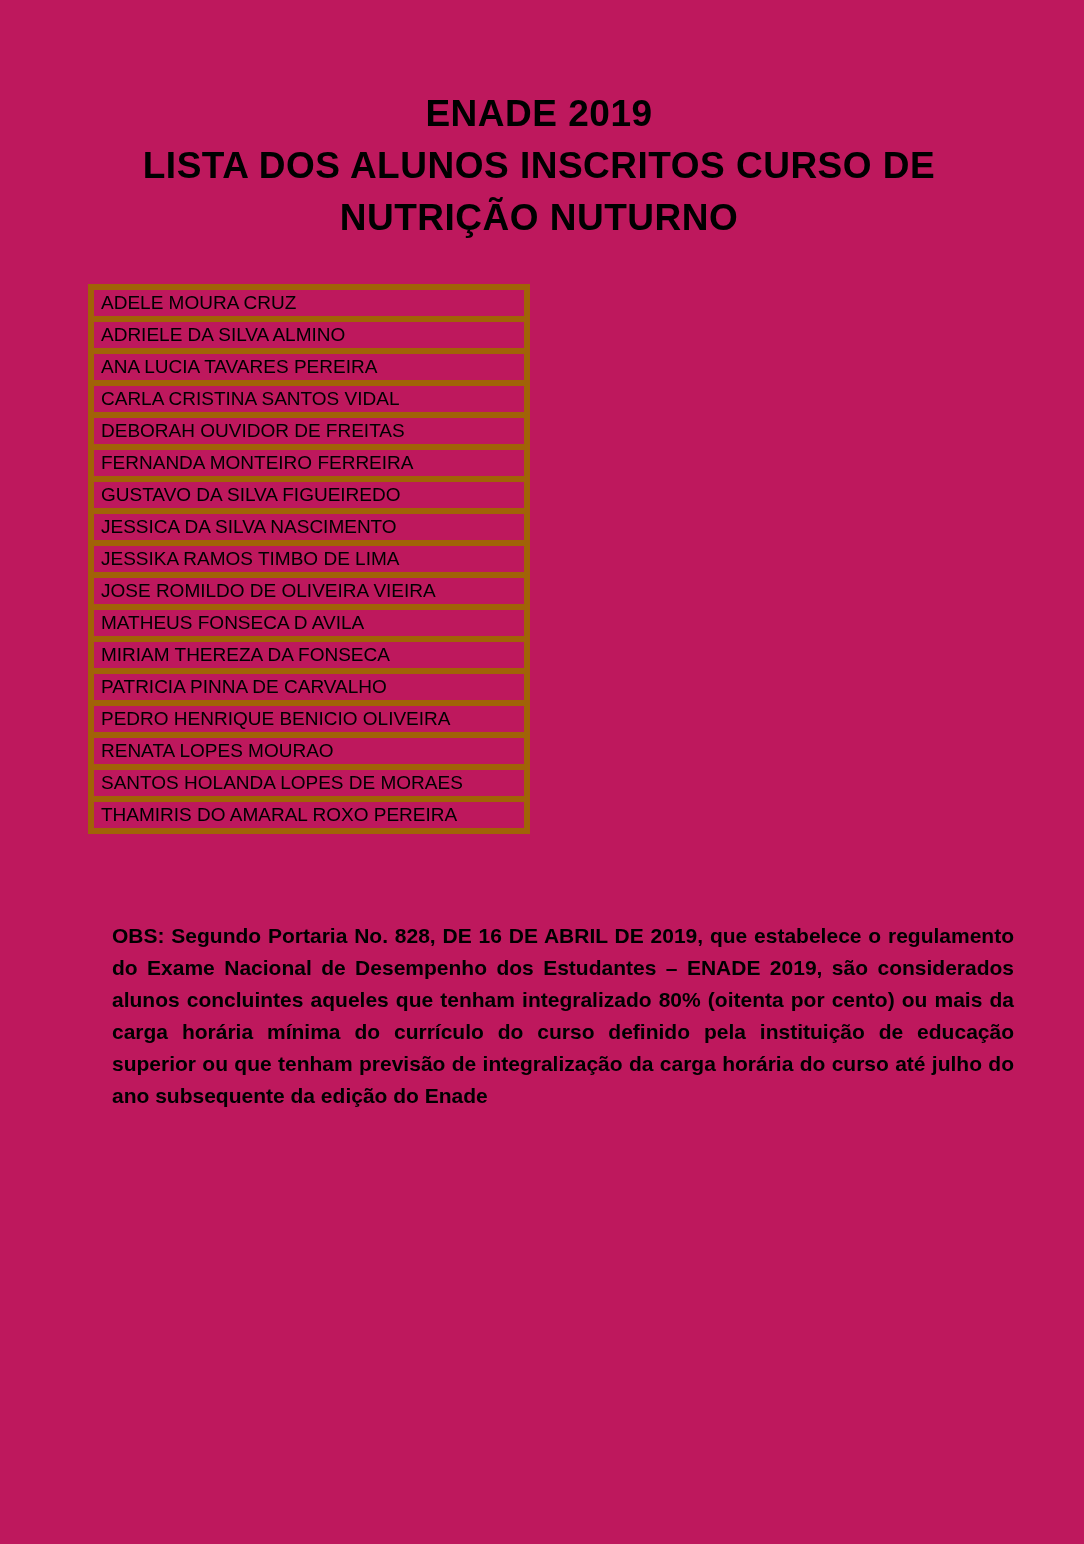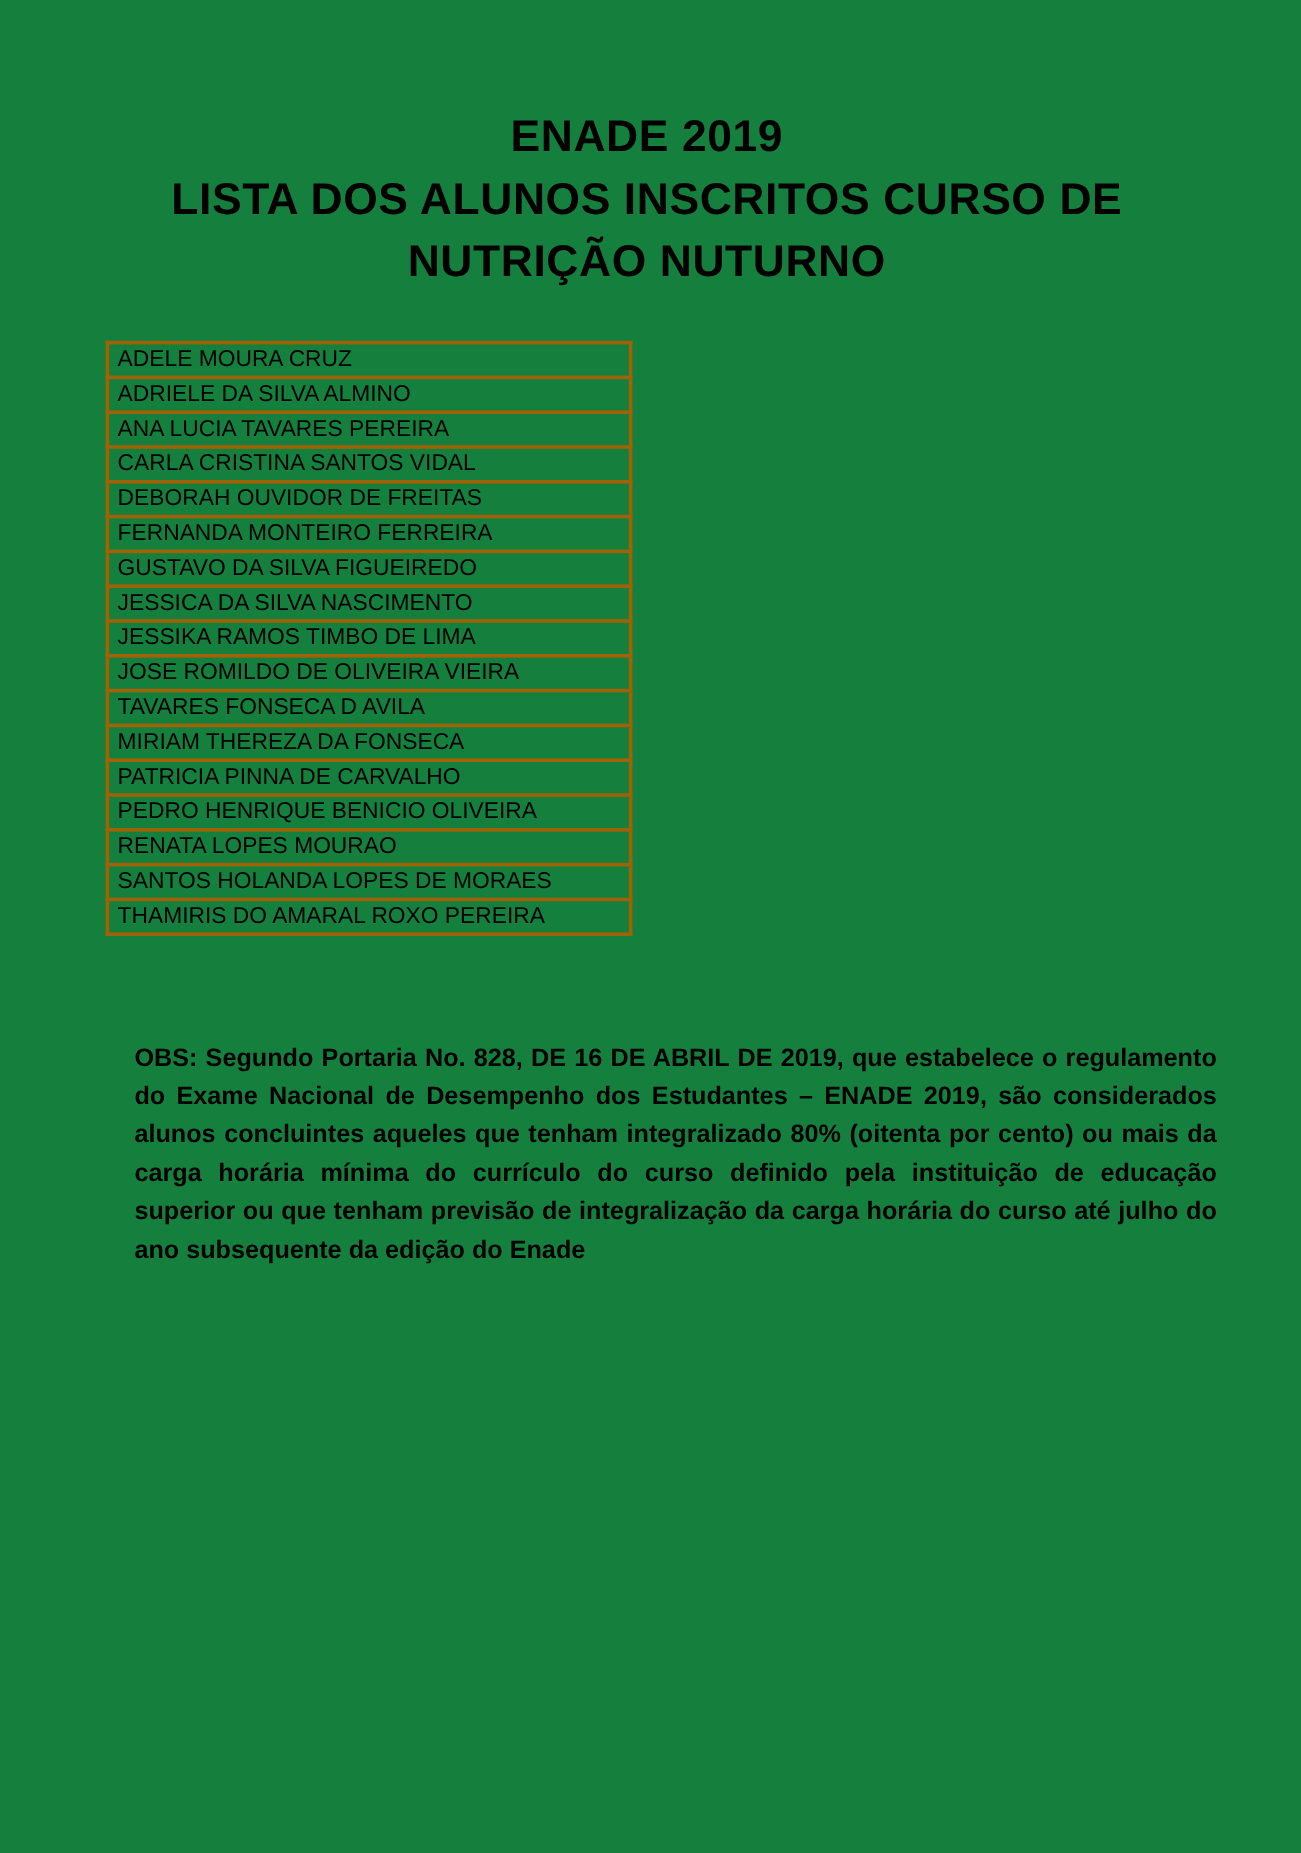--- a/index.html
+++ b/index.html
@@ -7,38 +7,38 @@
   body {
     font-family: "Liberation Sans", sans-serif;
     color: #000000;
     width: 1084px;
     height: 1544px;
     overflow: hidden;
   }
   .page {
     width: 1084px;
     height: 1544px;
-    background: #15803d;
+    background: #be185d;
     position: relative;
     padding: 88px 94px 0 88px;
   }
   .doc-title {
     text-align: center;
     font-weight: 700;
     font-size: 37px;
     line-height: 52px;
     letter-spacing: 0.5px;
     margin-bottom: 40px;
   }
   .students-table {
     border-collapse: collapse;
     margin-left: 0;
   }
   .students-table td {
-    border: 3px solid #a16207;
+    border: 6px solid #a16207;
     width: 436px;
     height: 29px;
     font-size: 19px;
     font-weight: 400;
     padding: 2px 6px 2px 7px;
     white-space: nowrap;
     vertical-align: middle;
   }
   .note-block {
     margin-top: 86px;
@@ -87,21 +87,21 @@
         <tr>
           <td>JESSICA DA SILVA NASCIMENTO</td>
         </tr>
         <tr>
           <td>JESSIKA RAMOS TIMBO DE LIMA</td>
         </tr>
         <tr>
           <td>JOSE ROMILDO DE OLIVEIRA VIEIRA</td>
         </tr>
         <tr>
-          <td>TAVARES FONSECA D AVILA</td>
+          <td>MATHEUS FONSECA D AVILA</td>
         </tr>
         <tr>
           <td>MIRIAM THEREZA DA FONSECA</td>
         </tr>
         <tr>
           <td>PATRICIA PINNA DE CARVALHO</td>
         </tr>
         <tr>
           <td>PEDRO HENRIQUE BENICIO OLIVEIRA</td>
         </tr>

